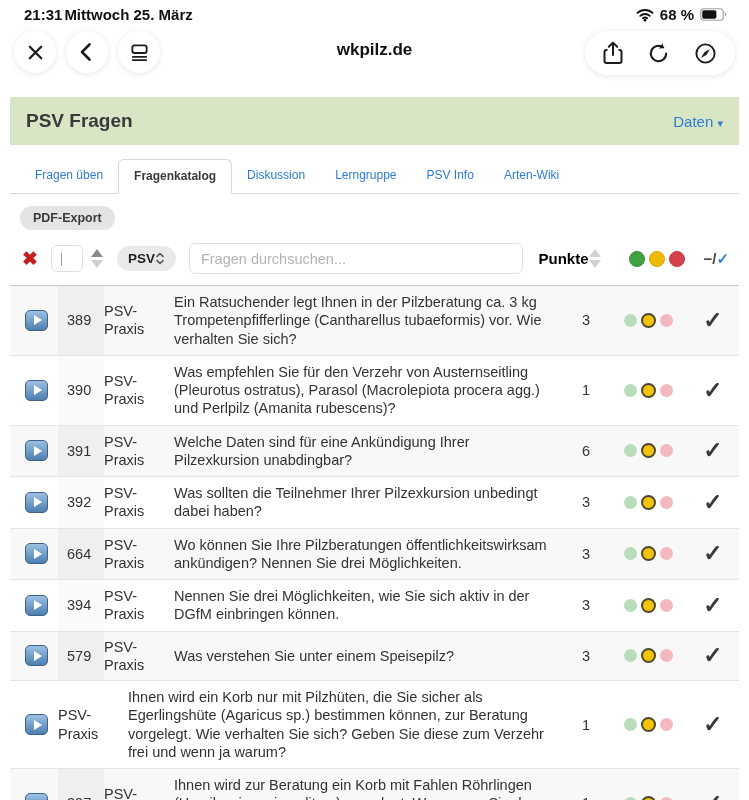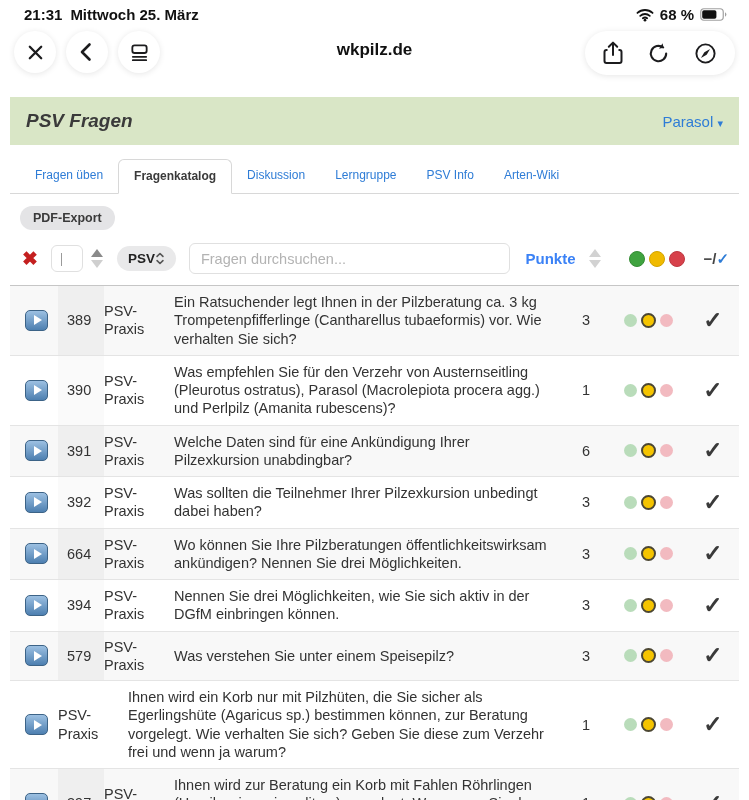--- a/index.html
+++ b/index.html
@@ -2,41 +2,41 @@
 <html><head>
 <meta charset="utf-8">
 <style>
   * { margin:0; padding:0; box-sizing:border-box; }
   html,body { width:749px; height:800px; background:#fff; overflow:hidden;
     font-family:"Liberation Sans", sans-serif; color:#333; }
 
   
   .status-bar { display:flex; justify-content:space-between; align-items:center;
     padding:6px 22px 0 24px; font-size:15px; font-weight:700; color:#111; }
-  .status-left { display:flex; gap:8px; }
+  .status-left { display:flex; gap:2px; }
   .status-right { display:flex; align-items:center; gap:6px; }
 
   
   .browser-bar { position:relative; height:56px; margin-top:2px; }
   .chrome-left { position:absolute; left:14px; top:6px; display:flex; gap:10px; }
   .chrome-circle { width:42px; height:42px; border-radius:50%; background:#fff;
     box-shadow:0 1px 6px rgba(0,0,0,.10); display:flex; align-items:center; justify-content:center; cursor:pointer; }
   .page-title { position:absolute; left:0; right:0; top:15px; text-align:center;
     font-weight:700; font-size:17px; color:#111; }
   .chrome-right { position:absolute; right:14px; top:6px; height:44px; border-radius:22px;
     background:#fff; box-shadow:0 1px 6px rgba(0,0,0,.10); display:flex; align-items:center;
     padding:0 18px; gap:24px; }
   .chrome-icon { display:flex; cursor:pointer; }
 
   
   .content { margin:16px 10px 0 10px; }
 
   .psv-header { background:#d9e6c6; padding:13px 16px; display:flex;
     justify-content:space-between; align-items:center; }
-  .psv-title { font-size:19px; font-weight:700; color:#3a3a3a;font-style:italic; }
+  .psv-title { font-size:19px; font-weight:700; color:#3a3a3a; }
   .user-menu { color:#2e7cd6; font-size:15px; cursor:pointer; }
   .user-caret { font-size:11px; }
 
   .tab-bar { margin-top:14px; display:flex; border-bottom:1px solid #d8d8d8; padding-left:10px; }
   .tab { padding:9px 15px 10px; font-size:12px; color:#2e7cd6; cursor:pointer;
     margin-bottom:-1px; white-space:nowrap; }
   .tab.active { background:#fff; border:1px solid #d8d8d8; border-bottom:1px solid #fff;
     border-radius:6px 6px 0 0; color:#3a3a3a; font-weight:700; }
 
   .pdf-export { display:inline-block; margin:12px 0 0 10px; background:#e4e4e6;
@@ -53,21 +53,21 @@
   .tri-up { width:0; height:0; border-left:6px solid transparent; border-right:6px solid transparent; border-bottom:8px solid #8a8a8a; }
   .tri-down { width:0; height:0; border-left:6px solid transparent; border-right:6px solid transparent; border-top:8px solid #cfcfcf; }
   .sort-stack.faint .tri-up { border-bottom-color:#d2d2d2; }
   .sort-stack.faint .tri-down { border-top-color:#d2d2d2; }
   .cat-select { display:flex; align-items:center; background:#e9e9ea; border-radius:15px;
     padding:5px 11px; font-size:13.5px; font-weight:700; color:#222; margin-right:13px; cursor:pointer; }
   .search-input { flex:1; height:31px; border:1px solid #e0e0e0; border-radius:6px;
     padding:0 11px; font-size:14.5px; font-family:"Liberation Sans", sans-serif; color:#333;
     margin-right:15px; outline:none; background:#fff; }
   .search-input::placeholder { color:#b3b3b3; }
-  .points-header { font-size:15px; font-weight:700; color:#3b82f6; margin-right:14px; cursor:pointer; }
+  .points-header { font-size:15px; font-weight:700; color:#000000; margin-right:1px; cursor:pointer; }
   .lights-header { display:flex; gap:4px; margin:0 18px 0 14px; }
   .lh-dot { width:16px; height:16px; border-radius:50%; cursor:pointer; }
   .lh-green { background:#3fa33f; border:1px solid #358c35; }
   .lh-yellow { background:#f0ba00; border:1px solid #d2a300; }
   .lh-red { background:#d7414b; border:1px solid #bd3841; }
   .result-header { font-size:15px; font-weight:700; cursor:pointer; white-space:nowrap; }
   .result-header .dark { color:#444; }
   .result-header .blue { color:#2e7cd6; }
 
   
@@ -172,21 +172,21 @@
       </svg>
     </span>
   </div>
 </div>
 
 <div class="content">
   
   <div class="psv-header">
     <span class="psv-title">PSV Fragen</span>
     <span class="user-menu">
-      <span>Parasol</span>
+      <span>Daten</span>
       <span class="user-caret">▾</span>
     </span>
   </div>
 
   
   <div class="tab-bar">
       <div class="tab"><span>Fragen üben</span></div>
       <div class="tab active"><span>Fragenkatalog</span></div>
       <div class="tab"><span>Diskussion</span></div>
       <div class="tab"><span>Lerngruppe</span></div>

